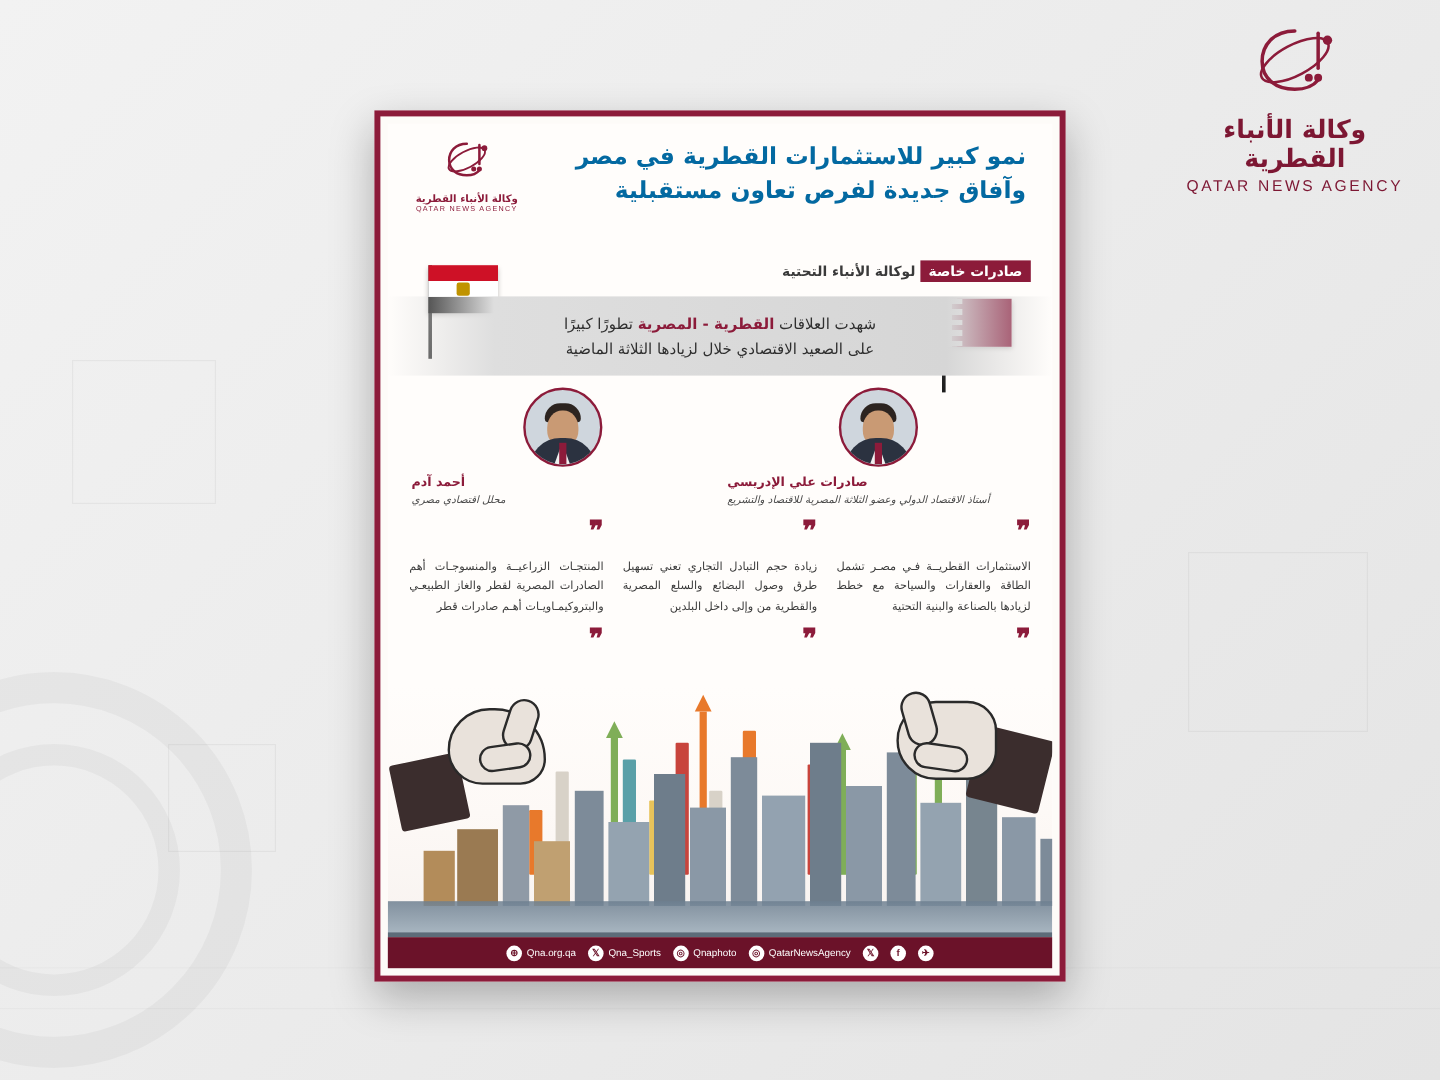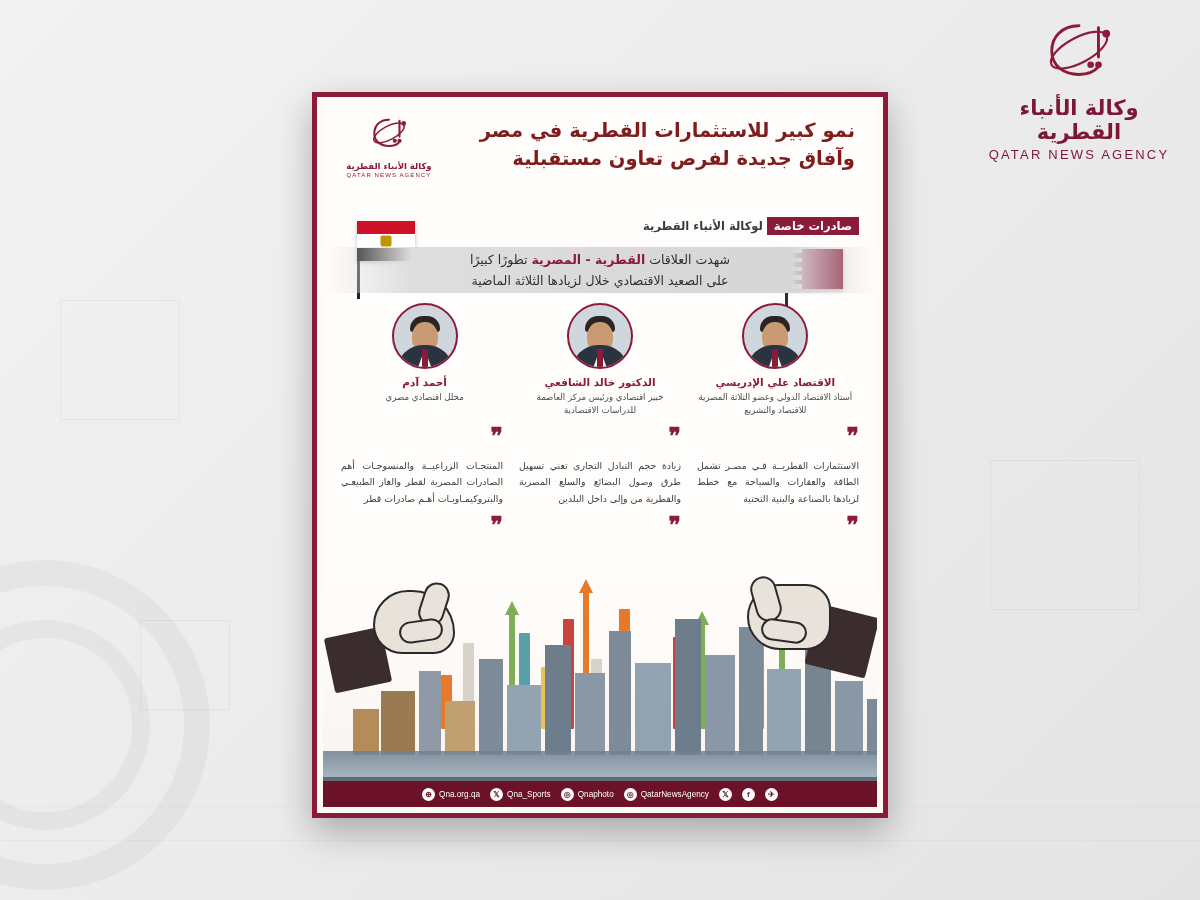--- a/index.html
+++ b/index.html
@@ -46,42 +46,42 @@
     background: #fdfbf8;
     border: 5px solid #8c1b3a;
     box-shadow: 0 14px 34px rgba(0,0,0,.28);
     overflow: hidden;
   }
   .poster-inner { position: absolute; inset: 6px; background: #fffdfb; overflow: hidden; }
 
   
   .hdr { position: relative; height: 112px; padding: 14px 18px 0 14px; }
   .hdr h1 {
-    color: #7f1d1d; font-size: 19.5px; line-height: 1.42; font-weight: bold;
+    color: #0369a1; font-size: 19.5px; line-height: 1.42; font-weight: bold;
     text-align: right; padding-right: 4px; padding-left: 118px;
   }
   .hdr-logo {
     position: absolute; left: 14px; top: 12px; width: 104px; text-align: center; color:#8c1b3a;
   }
   .hdr-logo svg { width: 42px; height: 40px; }
   .hdr-logo .ar { font-size: 8.5px; font-weight: bold; margin-top: 2px; }
   .hdr-logo .en { font-size: 6px; letter-spacing: 1.1px; margin-top: 1px; font-family:"Liberation Sans",sans-serif;}
 
   .tagline {
     margin: 2px 18px 0 0; text-align: right; padding-left: 120px;
     font-size: 11.5px; font-weight: bold; color: #3a3a3a;
   }
   .tagline .hl {
     background: #8c1b3a; color: #fff; padding: 2px 7px; display: inline-block;
     margin-left: 4px;
   }
 
   
   .banner {
-    margin-top: 12px; height: 46px; position: relative;
+    margin-top: 12px; height: 66px; position: relative;
     background: linear-gradient(90deg, rgba(225,225,225,0) 0%, #dedede 16%, #d6d6d6 84%, rgba(225,225,225,0) 100%);
     display: flex; align-items: center; justify-content: center;
   }
   .banner p {
     text-align: center; font-size: 12.5px; line-height: 1.7; color: #2f2f2f;
     max-width: 330px;
   }
   .banner b { color: #8c1b3a; }
 
   
@@ -102,21 +102,21 @@
   .flag-qa .cloth:before {
     content:""; position:absolute; left:14%; top:0; bottom:0; width:16%;
     background:
       repeating-linear-gradient(180deg, #fff 0 4.4px, #8d1b3d 4.4px 8.8px);
     clip-path: polygon(0 0, 100% 0, 100% 100%, 0 100%);
   }
   .flag .pole { position:absolute; left:0; top:0; }
 
   
   .experts { display: flex; margin-top: 10px; padding: 0 14px; }
-  .expert { flex: 1; text-align: center; padding: 0 6px; }
+  .expert { flex: 1; text-align: left; padding: 0 6px; }
   .avatar {
     width: 66px; height: 66px; border-radius: 50%; margin: 0 auto;
     border: 2.5px solid #8c1b3a; overflow: hidden; position: relative;
     background: #cfd6dd;
   }
   .avatar .face {
     position: absolute; left: 50%; top: 17px; transform: translateX(-50%);
     width: 26px; height: 30px; border-radius: 48% 48% 44% 44%; background: #c99a74;
   }
   .avatar .hair {
@@ -133,21 +133,21 @@
     clip-path: polygon(50% 0, 100% 100%, 0 100%);
   }
   .avatar .tie {
     position: absolute; left: 50%; bottom: 0px; transform: translateX(-50%);
     width: 6px; height: 18px; background: #8c1b3a;
   }
   .expert .name {
     margin-top: 7px; font-size: 10.5px; font-weight: bold; color: #8c1b3a;
   }
   .expert .role {
-    margin-top: 3px; font-size: 8.6px; line-height: 1.55; color: #4a4a4a;
+    margin-top: 3px; font-size: 8.6px; line-height: 1.55; color: #4a4a4a; font-style: italic;
   }
 
   
   .cols { display: flex; padding: 10px 14px 0 14px; gap: 8px; }
   .col { flex: 1; padding: 0 4px; }
   .qmark {
     color: #8c1b3a; font-size: 23px; font-weight: bold; line-height: .8;
     text-align: right; font-family: "Liberation Serif", serif;
   }
   .col p {
@@ -223,21 +223,21 @@
         <circle cx="51" cy="48" r="4" fill="#8c1b3a" stroke="none"></circle>
         <ellipse cx="40" cy="33" rx="32" ry="13" transform="rotate(-28 40 33)" stroke-width="3"></ellipse>
         <circle cx="68" cy="15" r="4.5" fill="#8c1b3a" stroke="none"></circle>
       </svg>
       <div class="ar">وكالة الأنباء القطرية</div>
       <div class="en">QATAR NEWS AGENCY</div>
     </div>
   </div>
 
   <div class="tagline">
-    <span class="hl">صادرات خاصة</span><span>لوكالة الأنباء القطرية</span>
+    <span class="hl">صادرات خاصة</span><span>لوكالة الأنباء التحتية</span>
   </div>
 
   <div class="flag flag-eg">
     <div class="pole"></div>
     <div class="cloth" style="margin-left:3px;"></div>
   </div>
   <div class="flag flag-qa">
     <div class="pole"></div>
     <div class="cloth" style="margin-left:3px;"></div>
   </div>
@@ -251,33 +251,22 @@
 
   <div class="experts">
     <div class="expert">
       <div class="avatar">
         <div class="hair"></div>
         <div class="face"></div>
         <div class="body"></div>
         <div class="shirt"></div>
         <div class="tie"></div>
       </div>
-      <div class="name">الاقتصاد علي الإدريسي</div>
+      <div class="name">صادرات علي الإدريسي</div>
       <div class="role">أستاذ الاقتصاد الدولي وعضو الثلاثة المصرية للاقتصاد والتشريع</div>
-    </div>
-    <div class="expert">
-      <div class="avatar">
-        <div class="hair"></div>
-        <div class="face"></div>
-        <div class="body"></div>
-        <div class="shirt"></div>
-        <div class="tie"></div>
-      </div>
-      <div class="name">الدكتور خالد الشافعي</div>
-      <div class="role">خبير اقتصادي ورئيس مركز العاصمة للدراسات الاقتصادية</div>
     </div>
     <div class="expert">
       <div class="avatar">
         <div class="hair"></div>
         <div class="face"></div>
         <div class="body"></div>
         <div class="shirt"></div>
         <div class="tie"></div>
       </div>
       <div class="name">أحمد آدم</div>

